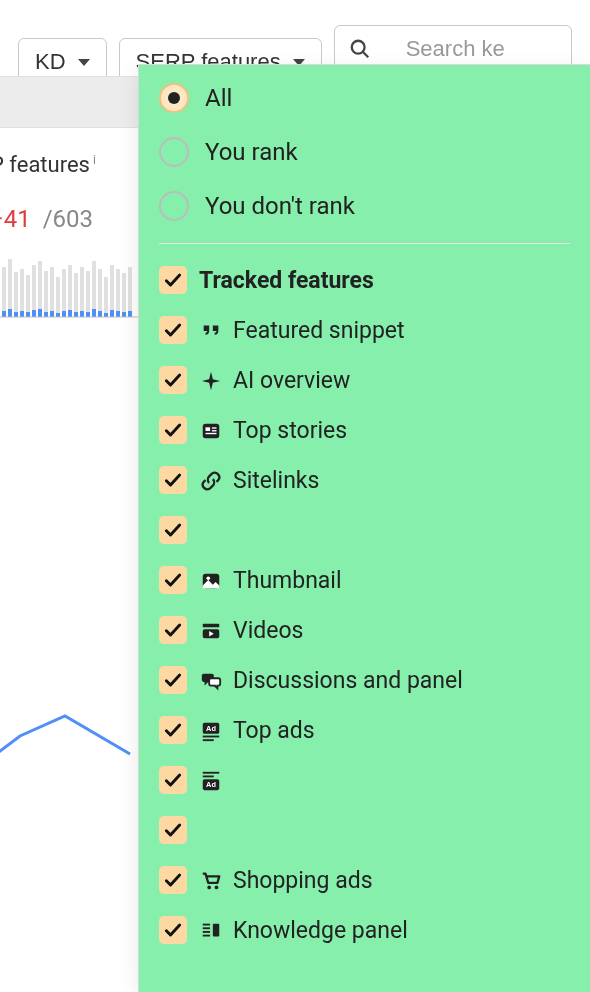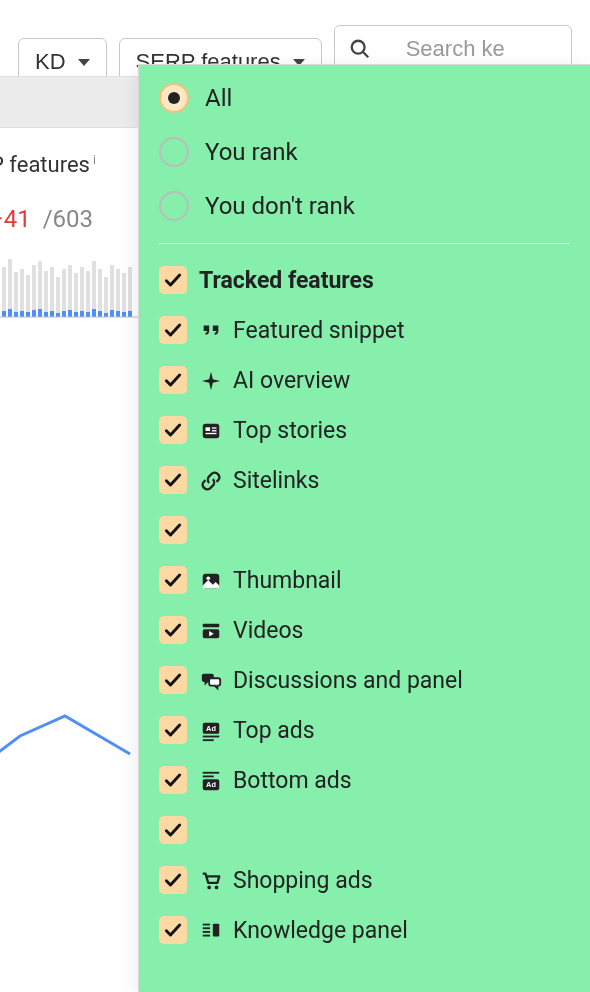--- a/index.html
+++ b/index.html
@@ -511,21 +511,20 @@
       </span>
       <span class="checkbox-label">
         <span class="feat-icon">
           <svg viewBox="0 0 24 24" width="22" height="22" fill="#222">
               <rect x="3" y="2" width="18" height="2"></rect>
               <rect x="3" y="6" width="12" height="2"></rect>
               <rect x="3" y="10" width="18" height="12" rx="2"></rect>
               <text x="12" y="19" font-family="Arial" font-size="8" font-weight="700" fill="#fff" text-anchor="middle">Ad</text>
             </svg>
         </span>
-        <span>Bottom ads</span>
       </span>
     </div>
 
     <div class="checkbox-item">
       <span class="checkbox-box">
         <svg class="check-svg" viewBox="0 0 24 24" fill="none" stroke="#111" stroke-width="3.5" stroke-linecap="round" stroke-linejoin="round">
             <polyline points="4 13 9 18 20 6"></polyline>
           </svg>
       </span>
     </div>

